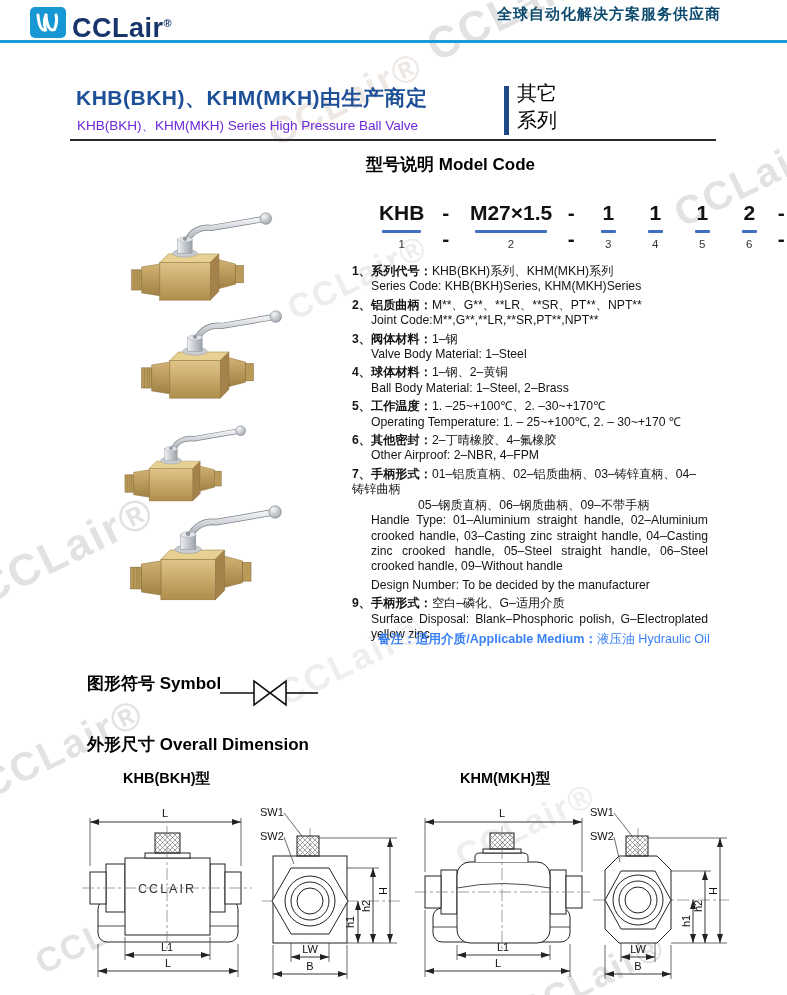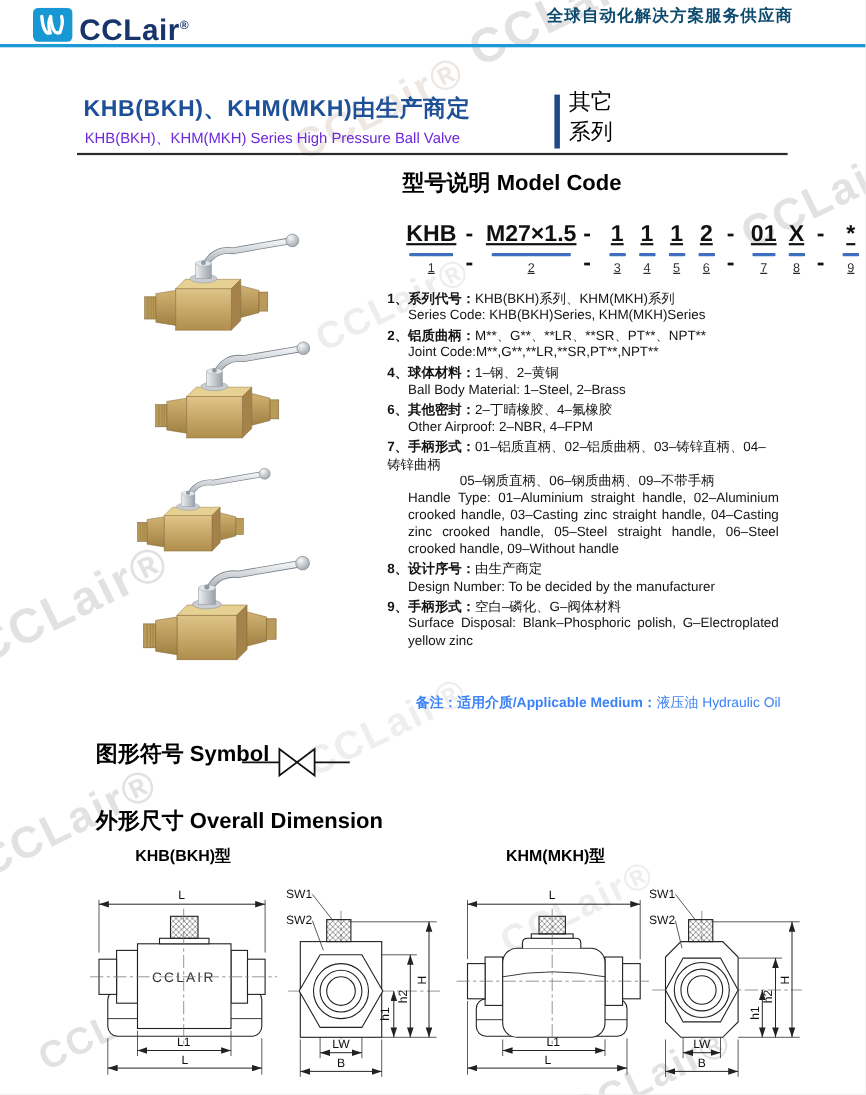--- a/index.html
+++ b/index.html
@@ -12,25 +12,25 @@
   .tagline{position:absolute;right:66px;top:5px;font-size:15px;font-weight:bold;color:#0c4a6e;letter-spacing:1px;}
   .header-line{position:absolute;left:0;top:40px;width:787px;height:3px;background:#1b9ad6;}
   
   .title-zh{position:absolute;left:76px;top:84px;font-size:21px;font-weight:bold;color:#1d5096;letter-spacing:0.5px;}
   .title-en{position:absolute;left:77px;top:117px;font-size:13.5px;color:#6d28d9;}
   .series-bar{position:absolute;left:504px;top:86px;width:5px;height:49px;background:#1d4a87;}
   .series-text{position:absolute;left:517px;top:81px;font-size:20px;line-height:27px;color:#000;
                font-family:Liberation Mono, monospace;}
   .title-hr{position:absolute;left:70px;top:139px;width:646px;height:2px;background:#2a2a2a;}
   
-  .sec-h{position:absolute;font-size:20px;font-weight:bold;color:#000;}
+  .sec-h{position:absolute;font-size:17px;font-weight:bold;color:#000;}
   .type-label{position:absolute;font-size:14.5px;font-weight:bold;color:#000;margin-left:36px;}
   
   .mc-formula{position:absolute;left:366px;top:200px;display:flex;align-items:flex-start;}
-  .mc-seg{display:flex;flex-direction:column;align-items:center;margin:0 6px;min-width:15px;text-decoration:underline;}
+  .mc-seg{display:flex;flex-direction:column;align-items:center;margin:0 16px;min-width:15px;}
   .mc-seg .t{font-size:21px;font-weight:bold;line-height:26px;white-space:pre;}
   .mc-seg .u{align-self:stretch;height:2.5px;background:#3f6fc0;margin-top:4px;border-radius:1px;}
   .mc-seg .n{font-size:11.5px;color:#333;margin-top:5px;}
   .mc-sep{font-size:21px;font-weight:bold;line-height:26px;margin:0 5px;}
   
   #spec-list{position:absolute;left:352px;top:264px;width:356px;font-size:12.2px;line-height:15.4px;color:#141414;}
   .spec{margin-bottom:3px;}
   .spec .en{padding-left:19px;text-align:justify;}
   .spec .zh2{padding-left:66px;}
   .note-line{position:absolute;left:352px;top:631px;font-size:12.6px;color:#3b82f6;margin-left:26px;}
@@ -193,38 +193,45 @@
   <div id="spec-list">
       <div class="spec">
         <div class="zh"><b>1、</b><b>系列代号：</b><span>KHB(BKH)系列、KHM(MKH)系列</span></div>
         <div class="en">Series Code: KHB(BKH)Series, KHM(MKH)Series</div>
       </div>
       <div class="spec">
         <div class="zh"><b>2、</b><b>铝质曲柄：</b><span>M**、G**、**LR、**SR、PT**、NPT**</span></div>
         <div class="en">Joint Code:M**,G**,**LR,**SR,PT**,NPT**</div>
       </div>
       <div class="spec">
+        <div class="zh"><b>3、</b><b>阀体材料：</b><span>1–钢</span></div>
+        <div class="en">Valve Body Material: 1–Steel</div>
+      </div>
+      <div class="spec">
         <div class="zh"><b>4、</b><b>球体材料：</b><span>1–钢、2–黄铜</span></div>
         <div class="en">Ball Body Material: 1–Steel, 2–Brass</div>
+      </div>
+      <div class="spec">
+        <div class="zh"><b>5、</b><b>工作温度：</b><span>1. –25~+100℃、2. –30~+170℃</span></div>
+        <div class="en">Operating Temperature: 1. – 25~+100℃,  2. – 30~+170 ℃</div>
       </div>
       <div class="spec">
         <div class="zh"><b>6、</b><b>其他密封：</b><span>2–丁晴橡胶、4–氟橡胶</span></div>
         <div class="en">Other Airproof: 2–NBR, 4–FPM</div>
       </div>
       <div class="spec">
         <div class="zh"><b>7、</b><b>手柄形式：</b><span>01–铝质直柄、02–铝质曲柄、03–铸锌直柄、04–铸锌曲柄</span></div>
         <div class="zh2">05–钢质直柄、06–钢质曲柄、09–不带手柄</div>
         <div class="en">Handle Type: 01–Aluminium straight handle, 02–Aluminium crooked handle, 03–Casting zinc straight handle, 04–Casting zinc crooked handle, 05–Steel straight handle,  06–Steel crooked handle, 09–Without handle</div>
       </div>
       <div class="spec">
-        <div class="zh"><b>8、</b><b>设计序号：</b><span>由生产商定</span></div>
         <div class="en">Design Number: To be decided by the manufacturer</div>
       </div>
       <div class="spec">
-        <div class="zh"><b>9、</b><b>手柄形式：</b><span>空白–磷化、G–阀体材料</span></div>
+        <div class="zh"><b>9、</b><b>手柄形式：</b><span>空白–磷化、G–适用介质</span></div>
         <div class="en">Surface Disposal: Blank–Phosphoric polish, G–Electroplated yellow zinc</div>
       </div>
     </div>
   <div class="note-line">
     <b>备注：</b><b>适用介质/Applicable Medium：</b><span>液压油  Hydraulic Oil</span>
   </div>
 
   <div class="sec-h" style="left:87px;top:672px">图形符号 Symbol</div>
   <svg class="dwg" style="left:218px;top:678px" width="102" height="30" viewBox="0 0 102 30">
     <line x1="2" y1="15" x2="36" y2="15" stroke="#111" stroke-width="1.6"></line>

